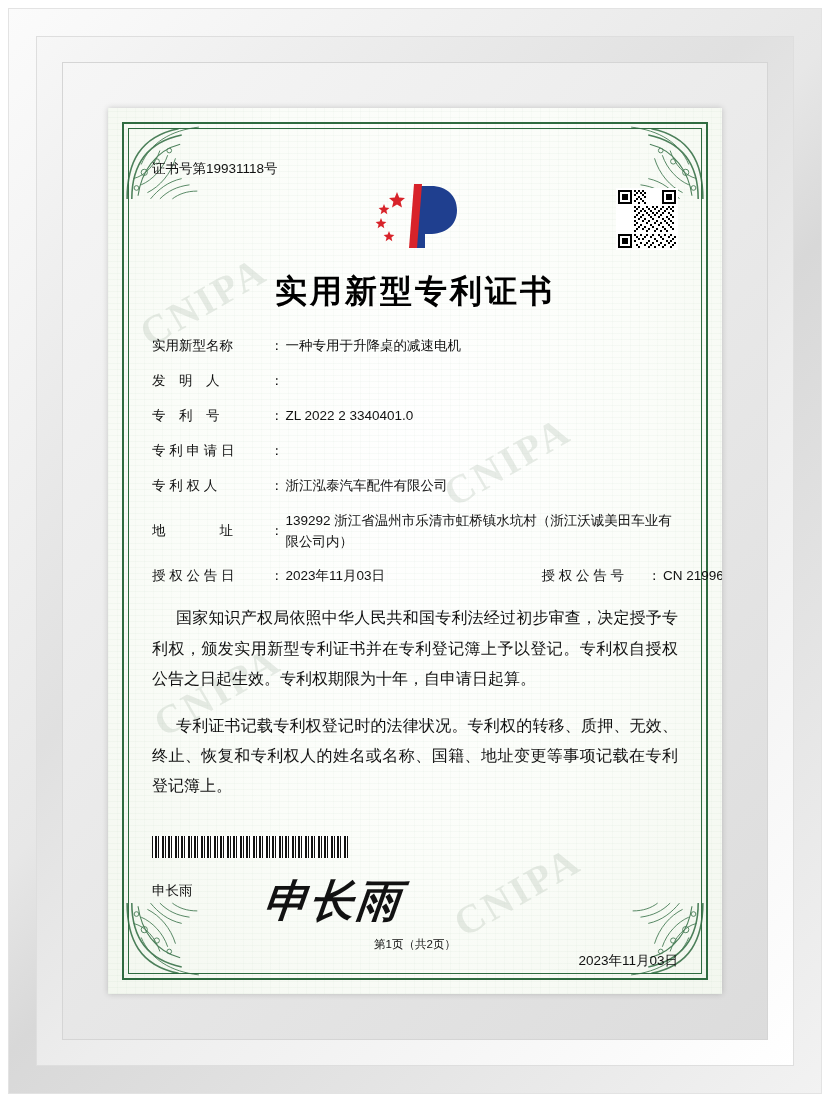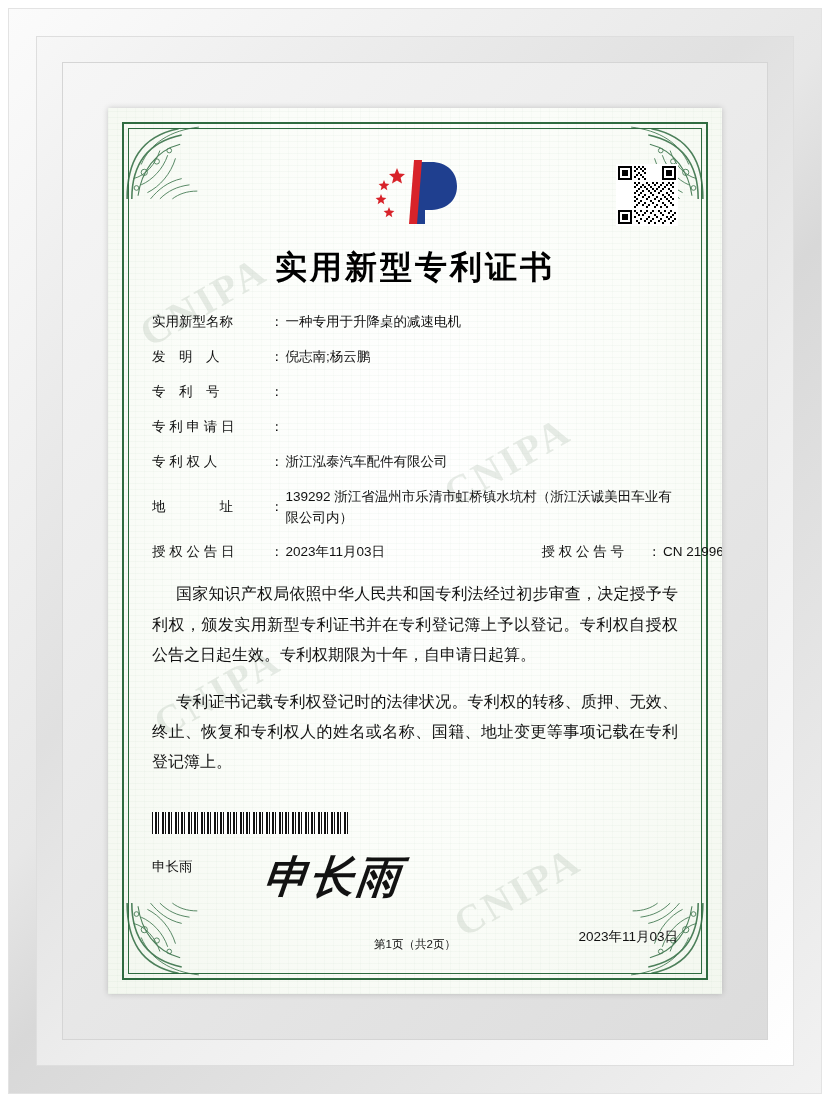--- a/index.html
+++ b/index.html
@@ -347,20 +347,21 @@
       </svg>
     </div>
 
     <div class="watermark wm1">CNIPA</div>
     <div class="watermark wm2">CNIPA</div>
     <div class="watermark wm3">CNIPA</div>
     <div class="watermark wm4">CNIPA</div>
 
     <div class="content">
 
+      <div class="cert-no">证书号第19931118号</div>
 
       <div class="emblem-row">
         <div class="emblem">
           <svg viewBox="0 0 112 72" xmlns="http://www.w3.org/2000/svg">
 
             <path d="M62 6 L72 6 C88 6 98 16 98 30 C98 46 86 54 70 54 L66 54 L66 68 L56 68 Z" fill="#1f3f8f"></path>
 
             <path d="M55 4 L63 4 L58 68 L50 68 Z" fill="#d8232a"></path>
 
             <g fill="#d8232a">
@@ -534,26 +535,26 @@
 
       <div class="field">
         <span class="label">实用新型名称</span>
         <span class="colon">：</span>
         <span class="value">一种专用于升降桌的减速电机</span>
       </div>
 
       <div class="field">
         <span class="label">发　明　人</span>
         <span class="colon">：</span>
-        <span class="value">倪志南;杨云鹏</span>
       </div>
 
       <div class="field">
         <span class="label">专　利　号</span>
         <span class="colon">：</span>
+        <span class="value">ZL 2022 2 3340401.0</span>
       </div>
 
       <div class="field">
         <span class="label">专 利 申 请 日</span>
         <span class="colon">：</span>
       </div>
 
       <div class="field">
         <span class="label">专 利 权 人</span>
         <span class="colon">：</span>

